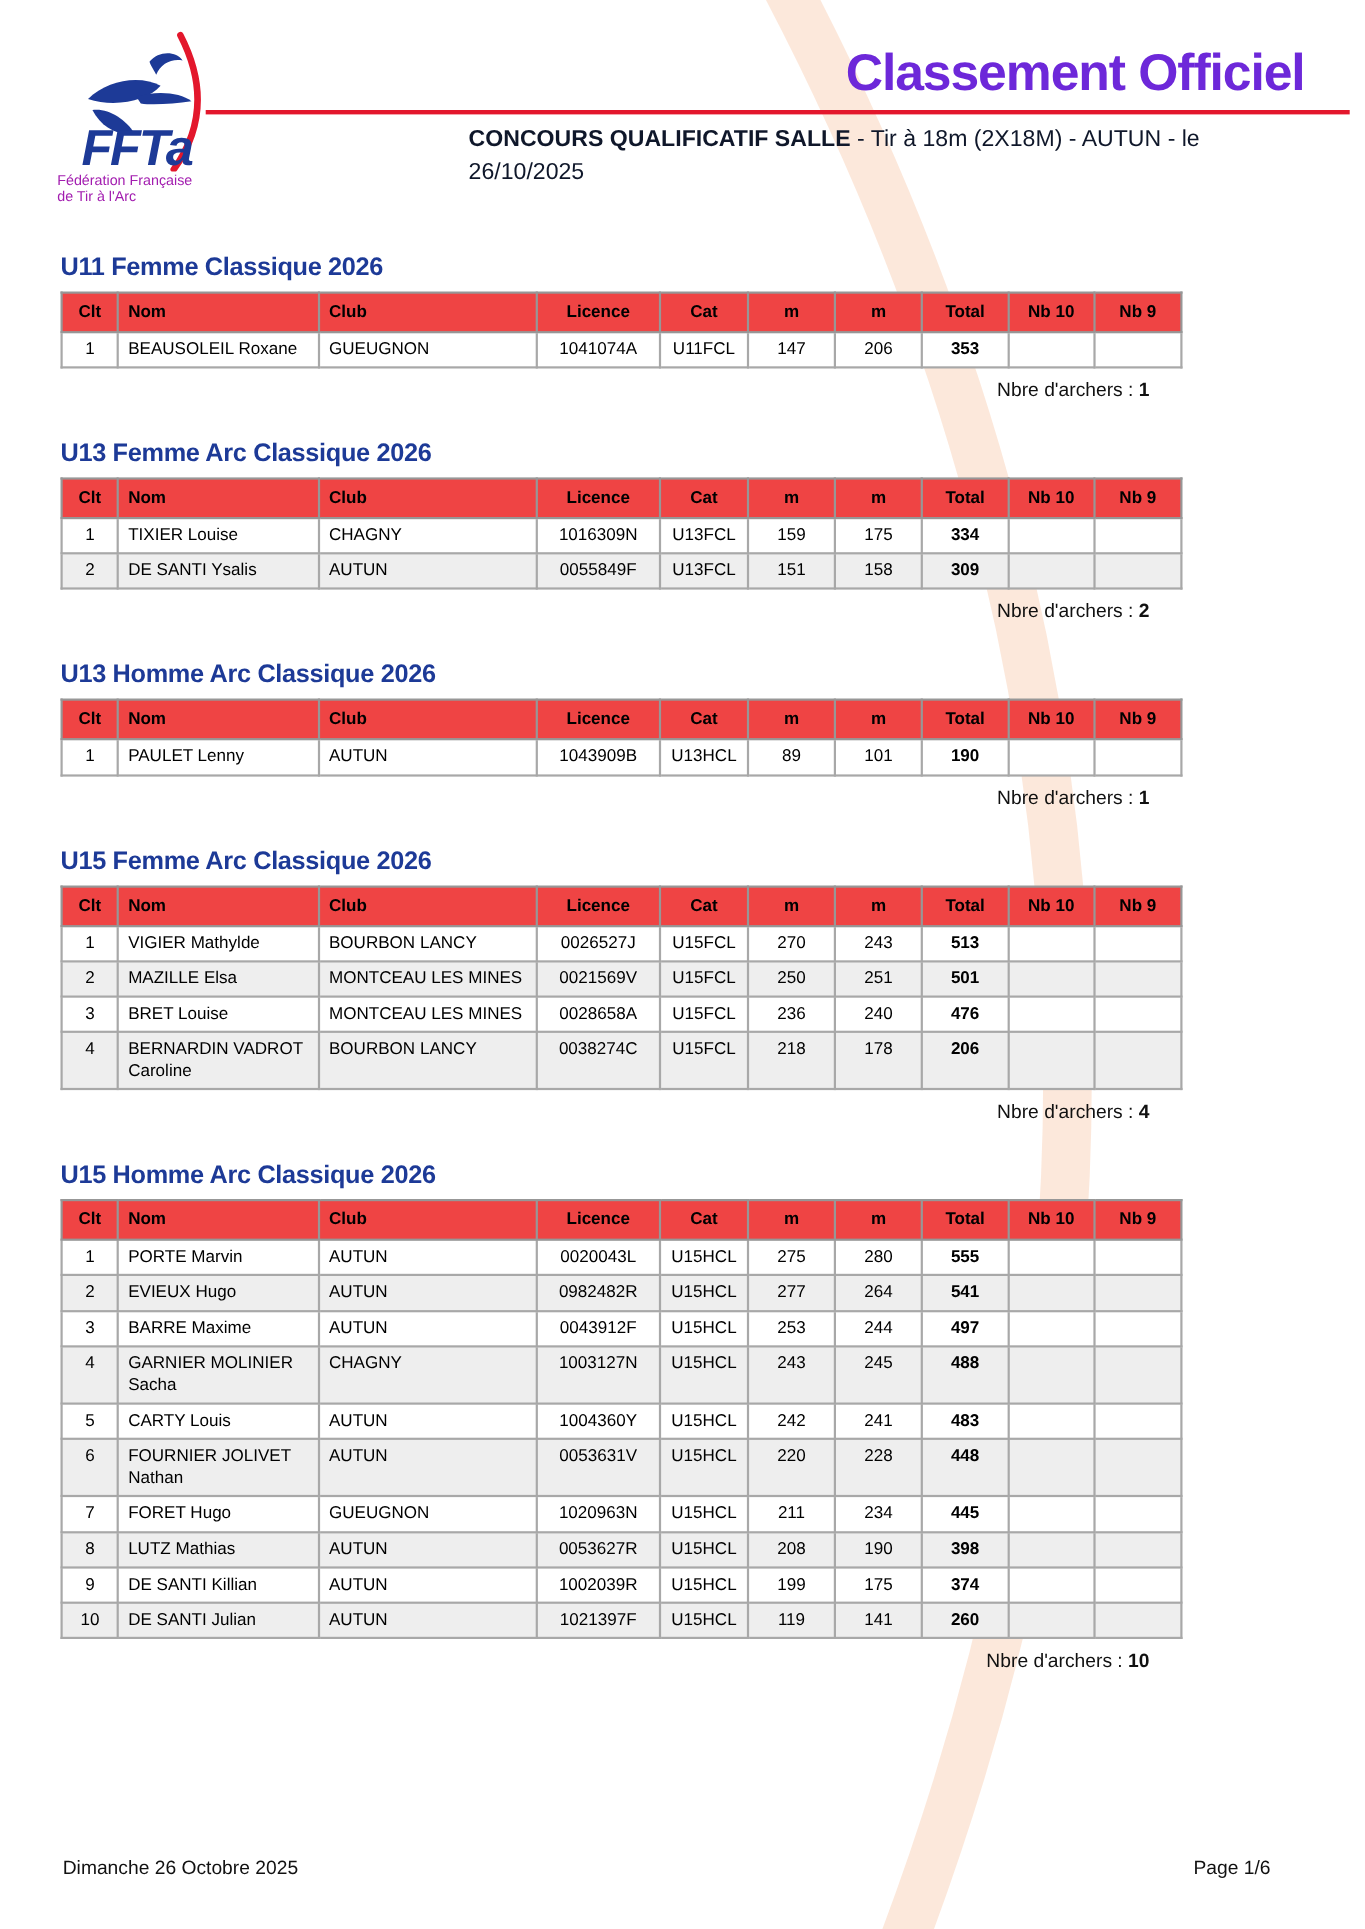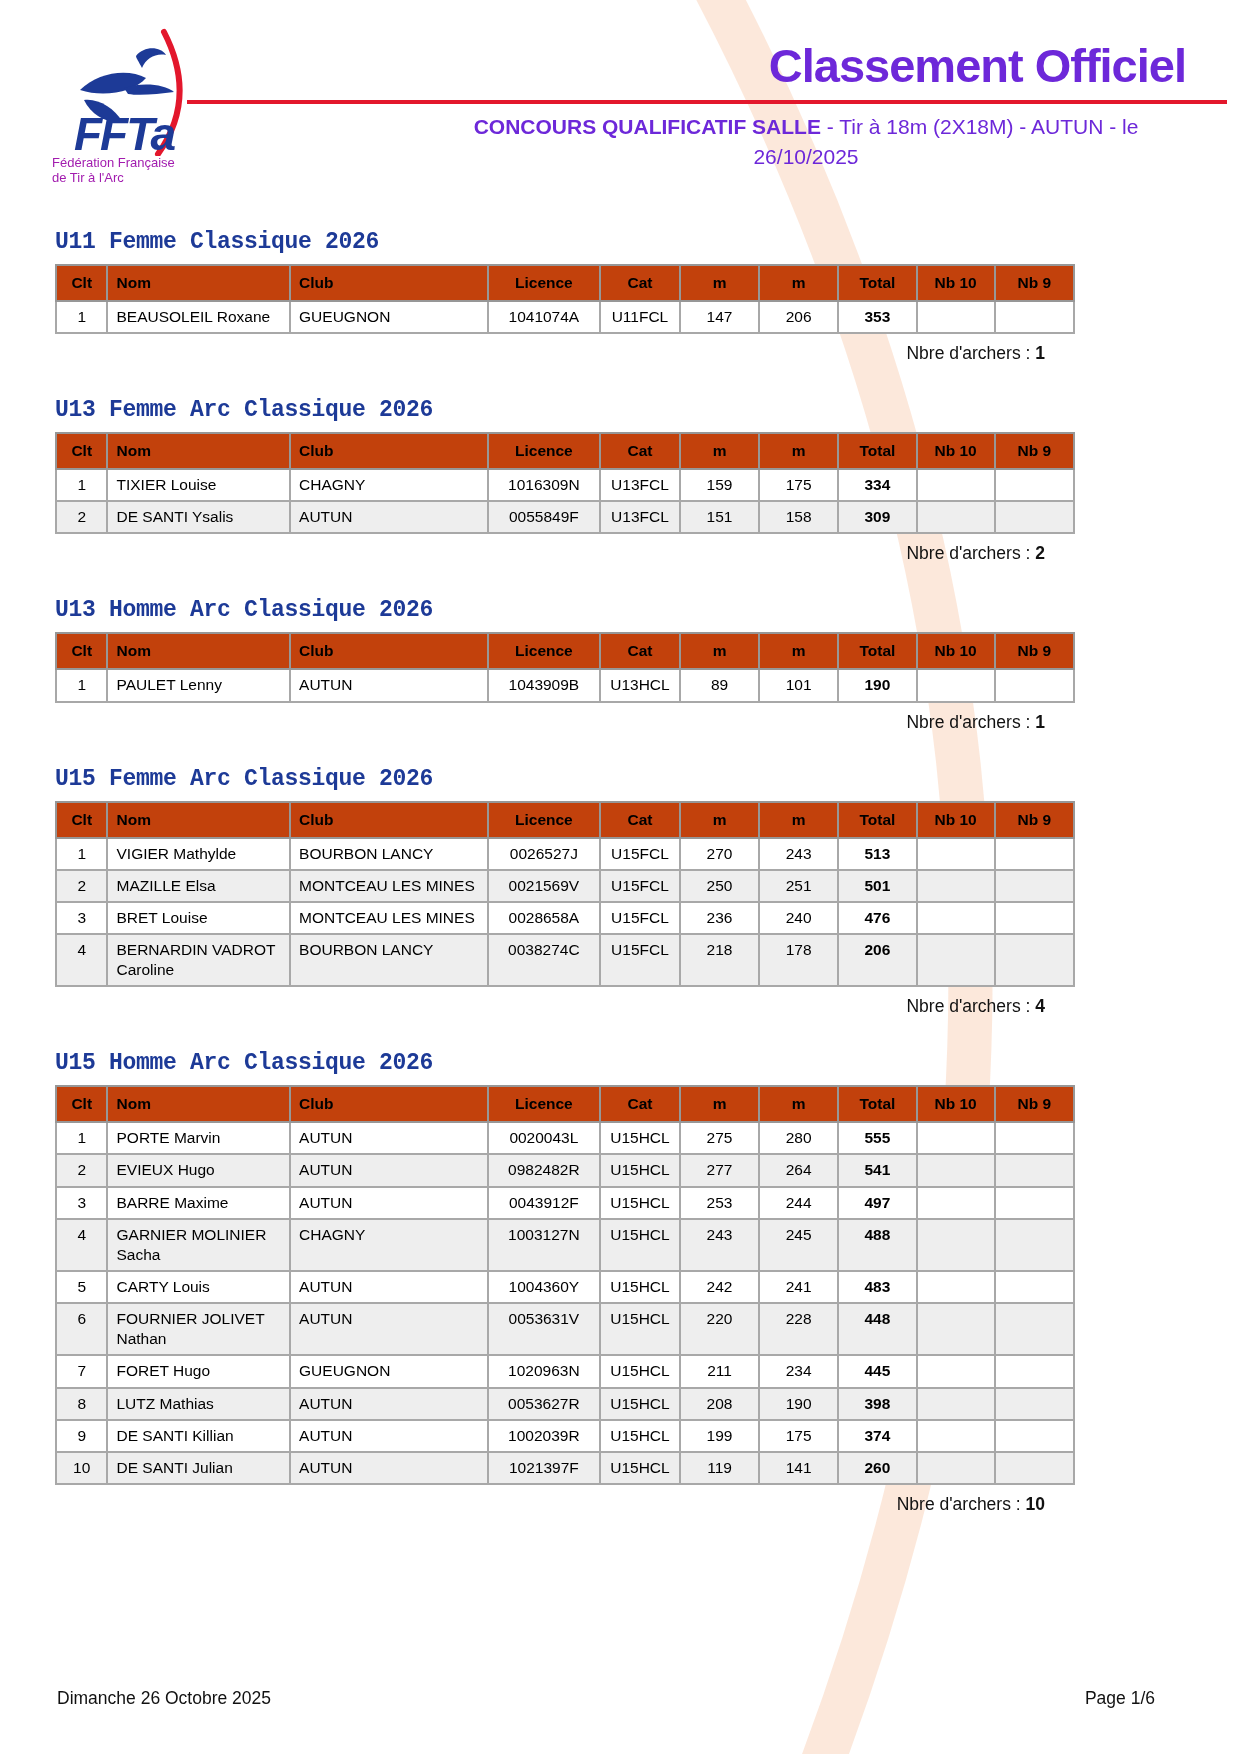--- a/index.html
+++ b/index.html
@@ -20,37 +20,37 @@
   .logo-box{position:absolute;left:52px;top:28px;width:160px;}
   .logo-org{font-size:13px;line-height:1.15;color:#a21caf;margin-top:-4px;}
   .doc-title{
     position:absolute;top:38px;right:55px;
     font-size:47px;font-weight:bold;letter-spacing:-1px;
     color:#6d28d9;
   }
   .red-rule{position:absolute;top:100px;left:187px;right:14px;height:4px;background:#e3172c;}
   .subtitle{
     position:absolute;top:112px;right:55px;
-    width:760px;text-align:center;
-    font-size:21px;line-height:1.45;color:#6d28d9;
+    width:760px;text-align:left;
+    font-size:21px;line-height:1.45;color:#0f172a;
   }
   .subtitle b{font-weight:bold;}
   
   .content{padding:0 0 0 55px;width:1020px;}
   .section-title{
     color:#1d3a97;font-weight:bold;font-size:23px;
-    margin:33px 0 9px 0;letter-spacing:-0.3px;font-family:Liberation Mono, monospace;
+    margin:33px 0 9px 0;letter-spacing:-0.3px;
   }
   table.results{
     width:1020px;border-collapse:collapse;table-layout:fixed;
     border:2px solid #8a8a8a;
     font-size:15.5px;
   }
   table.results th{
-    background:#c2410c;border:2px solid #979797;
+    background:#ef4444;border:2px solid #979797;
     font-weight:bold;height:30px;padding:2px 6px;
     text-align:center;vertical-align:middle;
   }
   table.results td{
     border:2px solid #a8a8a8;border-top:2px solid #979797;
     padding:5px 6px;vertical-align:top;line-height:1.3;
     text-align:center;background:#fff;height:20px;
   }
   table.results tbody tr:nth-child(even) td{background:#eeeeee;}
   table.results th.col1,table.results th.col2,

